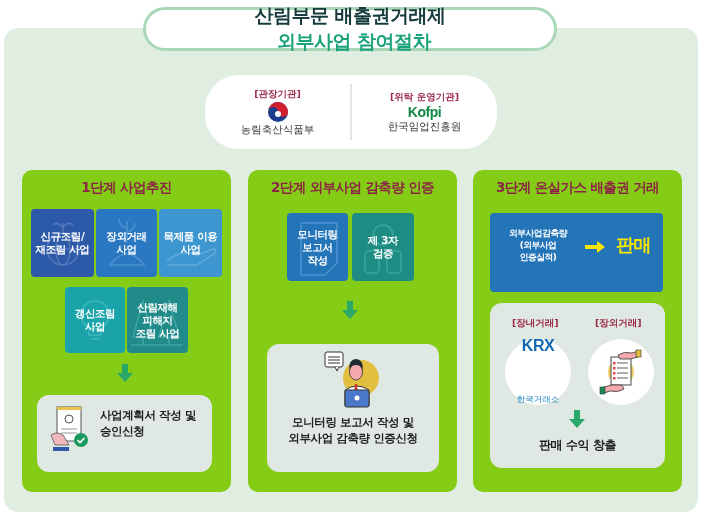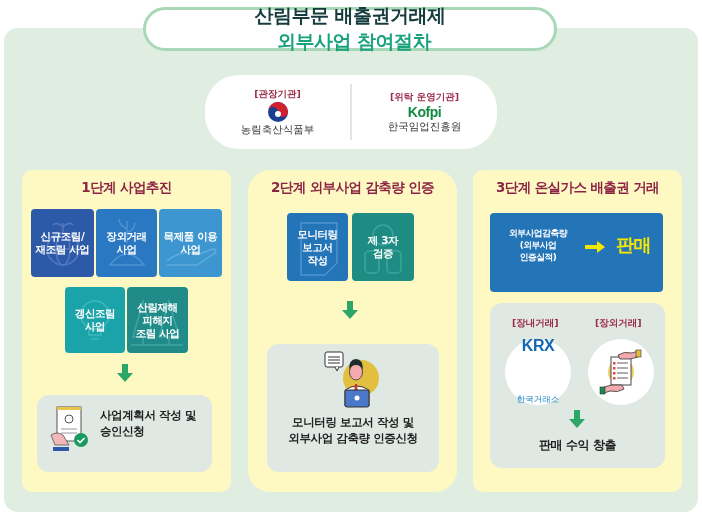--- a/index.html
+++ b/index.html
@@ -13,22 +13,22 @@
   .title-pill .green { color: #1aa27a; margin-left: 8px; }
 
   .org-box { position: absolute; left: 205px; top: 75px; width: 292px; height: 74px; background: #fff; border-radius: 34px; display: flex; }
   .org { flex: 1; display: flex; flex-direction: column; align-items: center; justify-content: center; gap: 0; }
   .org-divider { width: 2px; height: 56px; background: #e2e6e2; align-self: center; }
   .org-tag { color: #9c2c4b; font-size: 9.5px; font-weight: bold; }
   .org-name { color: #333; font-size: 10.5px; }
   .taeguk { width: 22px; height: 22px; }
   .kofpi { font-weight: 900; font-size: 14px; color: #118a44; letter-spacing: -0.5px; font-family: "Liberation Sans", sans-serif; }
 
-  .card { position: absolute; top: 170px; width: 209px; height: 322px; background: #fef9c3; border-radius: 10px; }
-  .card1 { left: 22px; } .card2 { left: 248px; border-radius: 22px; } .card3 { left: 473px; }
+  .card { position: absolute; top: 170px; width: 209px; height: 322px; background: #84cc16; border-radius: 10px; }
+  .card1 { left: 22px; } .card2 { left: 248px; } .card3 { left: 473px; }
   .card-title { position: absolute; left: 0; right: 0; top: 9px; text-align: center; color: #8c2446; font-weight: bold; font-size: 13.5px; letter-spacing: -0.6px; }
 
   .tile { position: absolute; border-radius: 4px; color: #fff; font-weight: bold; font-size: 10.5px; line-height: 13px; display: flex; align-items: center; justify-content: center; text-align: center; letter-spacing: -0.4px; overflow: hidden; }
   .tile span { position: relative; z-index: 2; white-space: pre-line; }
   .tile svg { position: absolute; z-index: 1; }
 
   .arrow { position: absolute; width: 20px; height: 20px; }
 
   .grey-box { position: absolute; background: #dfe8e2; border-radius: 12px; }
 

